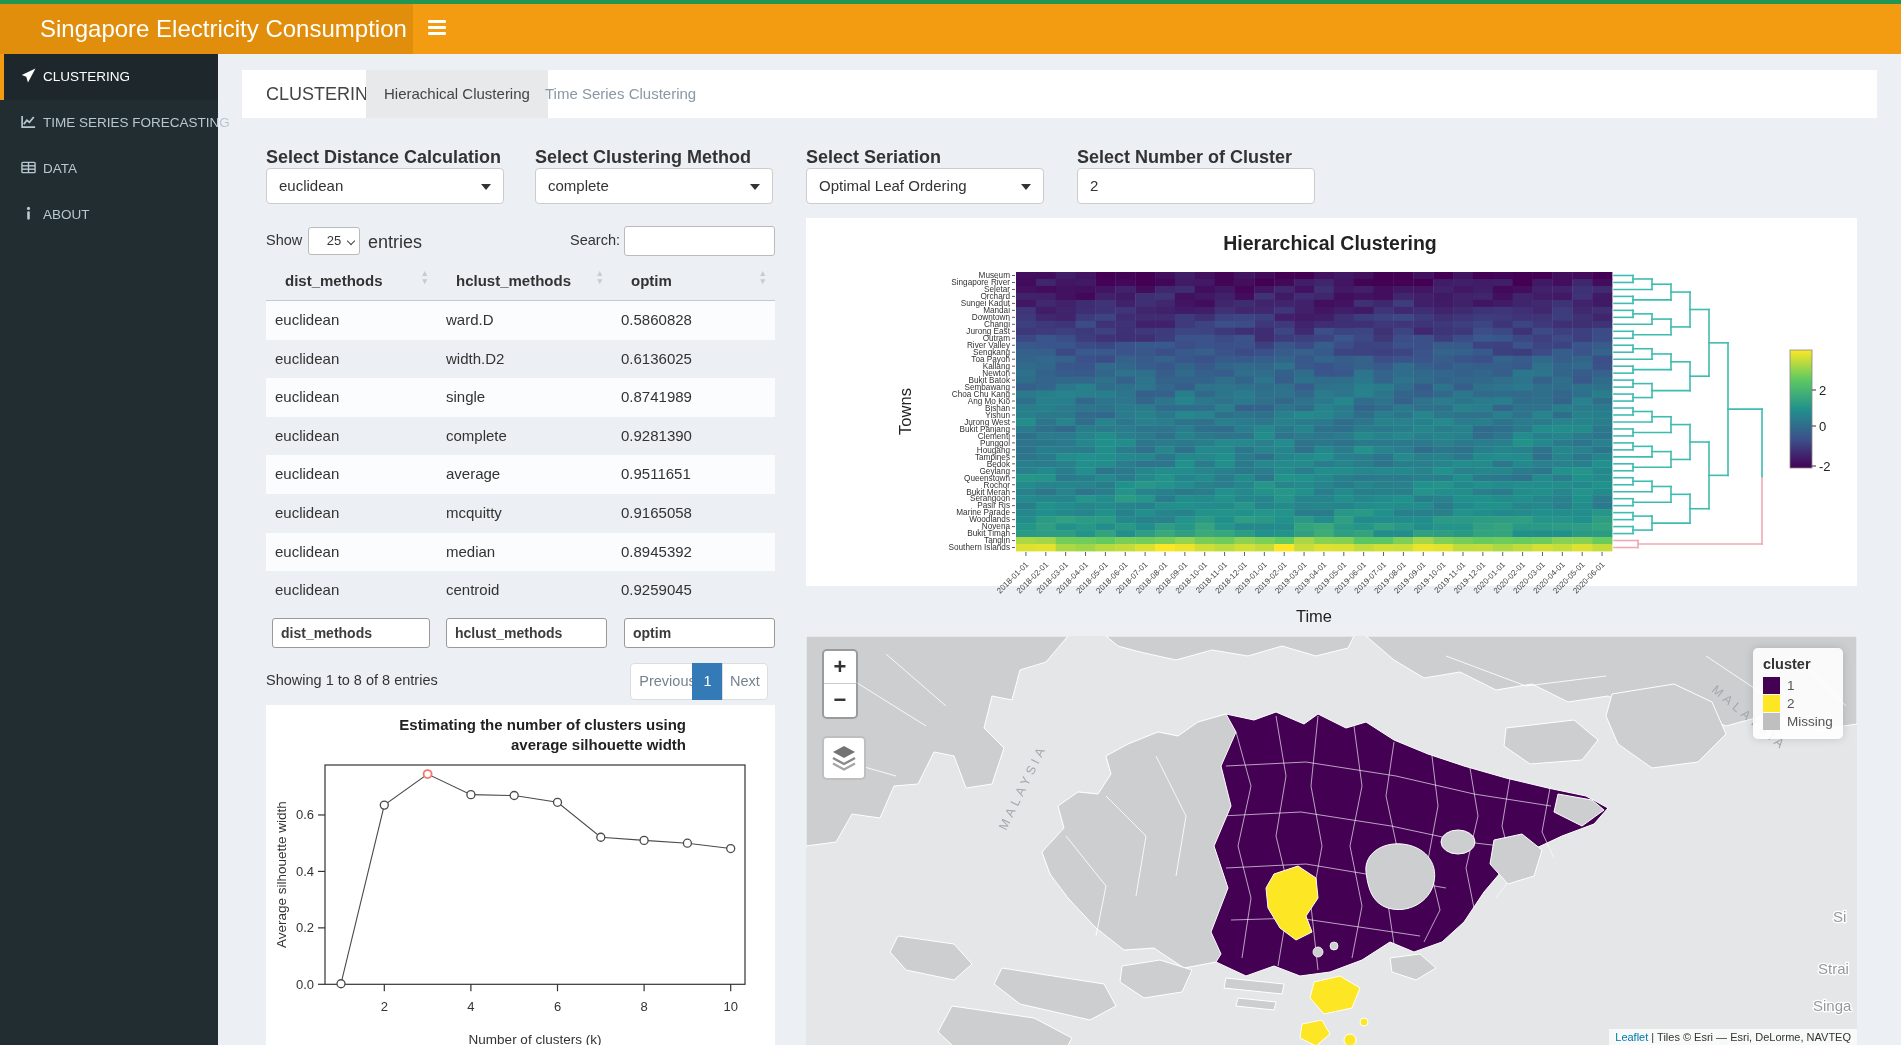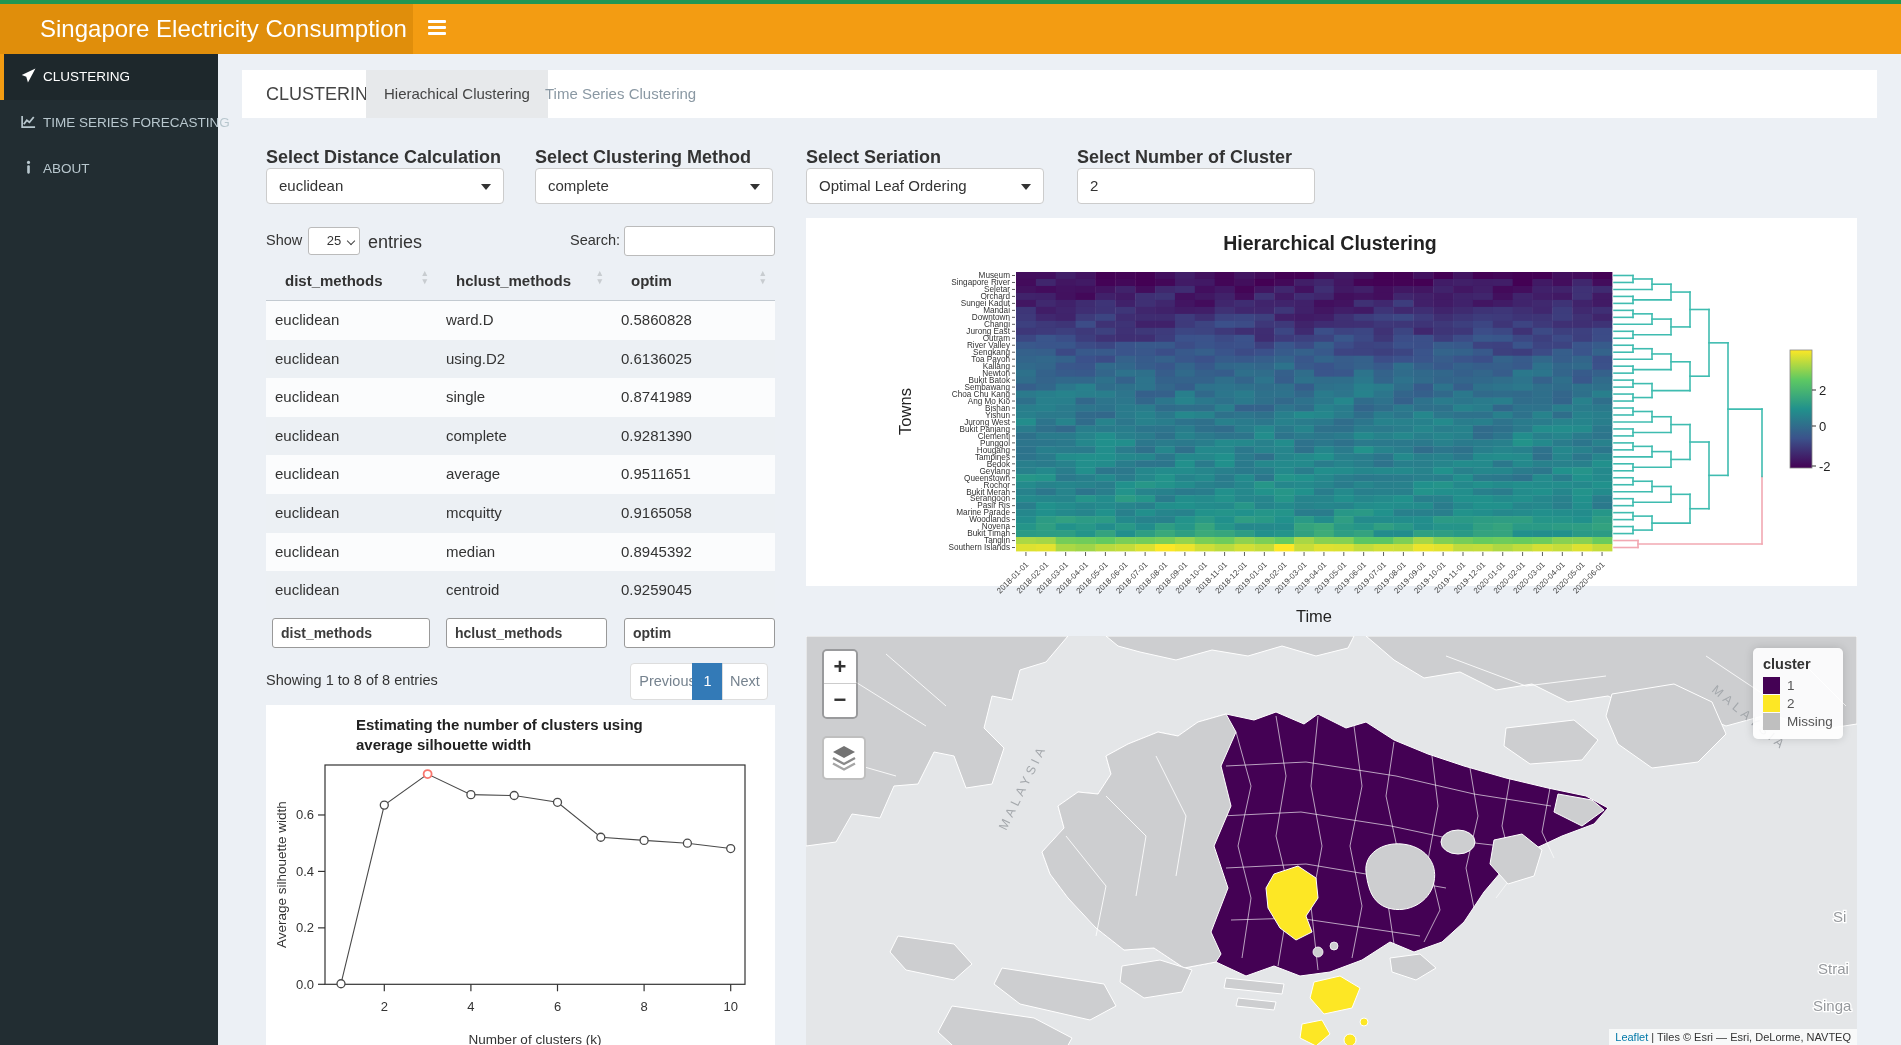--- a/index.html
+++ b/index.html
@@ -61,21 +61,21 @@
   .dt-filter::placeholder { color:#3c3c3c; font-weight:bold; opacity:1; }
   #dt-info { left:266px; top:672px; font-size:14.5px; color:#333; }
   #dt-paginate { left:618px; top:663px; height:37px; }
   .pg-btn { position:absolute; top:0; height:37px; line-height:35px; font-size:14.5px; text-align:center;
     background:#fff; border:1px solid #ddd; color:#76838f; cursor:pointer; }
   .pg-btn.active { background:#337ab7; border-color:#337ab7; color:#fff; }
 
   
   .panel { background:#fff; }
   #sil-panel { left:266px; top:705px; width:509px; height:352px; }
-  #sil-title { position:absolute; top:10px; left:90px; width:330px; text-align:left;
+  #sil-title { position:absolute; top:10px; left:90px; width:330px; text-align:right;
     font-size:15px; font-weight:bold; color:#222; line-height:19.5px; }
   #heat-panel { left:806px; top:218px; width:1051px; height:368px; }
   #map-panel { left:806px; top:636px; width:1051px; height:409px; overflow:hidden; background:#e4e6e8; }
 
   
   #lf-zoom { left:16px; top:13px; width:36px; border:2px solid rgba(0,0,0,0.25); border-radius:5px; overflow:hidden; }
   .lf-btn { width:32px; height:33px; background:#fff; color:#333; font-size:22px; font-weight:bold;
     text-align:center; line-height:32px; cursor:pointer; }
   #lf-zoom-in { border-bottom:1px solid #ccc; }
   #lf-layers { left:16px; top:100px; width:44px; height:44px; background:#fff; border:2px solid rgba(0,0,0,0.25);
@@ -108,20 +108,26 @@
 </div>
 <div id="sidebar" class="abs">
     <div class="side-item active"><span><svg width="15" height="15" viewBox="0 0 16 16" style="vertical-align:-2px;margin-right:7px">
           <path d="M15.4,0.6 L0.8,7.4 L5.6,9.2 L7.4,15.4 L10,10.6 L15.4,0.6 Z M5.6,9.2 L15.4,0.6" fill="currentColor"></path>
         </svg></span><span>CLUSTERING</span></div>
     <div class="side-item"><span><svg width="15" height="15" viewBox="0 0 16 16" style="vertical-align:-2px;margin-right:7px">
           <path d="M1.2,2 L1.2,14 L15,14" fill="none" stroke="currentColor" stroke-width="1.8"></path>
           <path d="M3,11 L6.2,6.6 L9,8.8 L13.6,3.2" fill="none" stroke="currentColor" stroke-width="1.9"></path>
         </svg></span><span>TIME SERIES FORECASTING</span></div>
     <div class="side-item"><span><svg width="15" height="15" viewBox="0 0 16 16" style="vertical-align:-2px;margin-right:7px">
+          <rect x="1" y="2.5" width="14" height="11" rx="1" fill="none" stroke="currentColor" stroke-width="1.5"></rect>
+          <line x1="1" y1="6.2" x2="15" y2="6.2" stroke="currentColor" stroke-width="1.5"></line>
+          <line x1="1" y1="9.8" x2="15" y2="9.8" stroke="currentColor" stroke-width="1.5"></line>
+          <line x1="8" y1="2.5" x2="8" y2="13.5" stroke="currentColor" stroke-width="1.5"></line>
+        </svg></span><span>DATA</span></div>
+    <div class="side-item"><span><svg width="15" height="15" viewBox="0 0 16 16" style="vertical-align:-2px;margin-right:7px">
           <circle cx="8" cy="2.6" r="1.7" fill="currentColor"></circle>
           <rect x="6.6" y="5.6" width="2.8" height="9" rx="1.2" fill="currentColor"></rect>
         </svg></span><span>ABOUT</span></div>
   </div>
 
 <div id="tabbar" class="abs">
   <div id="tab-title" class="abs">CLUSTERING</div>
   <div class="tab active abs" style="left:124px;">Hierachical Clustering</div>
   <div class="tab inactive abs" style="left:285px;">Time Series Clustering</div>
 </div>
@@ -147,21 +153,21 @@
       <div class="dt-h" style="left: 171px; width: 175px;"><span>hclust_methods</span><div class="sort-ic">▴<br>▾</div></div>
       <div class="dt-h" style="left: 346px; width: 163px;"><span>optim</span><div class="sort-ic">▴<br>▾</div></div>
     </div>
     <div class="dt-row odd">
       <div class="dt-c" style="left: 0px; width: 171px;">euclidean</div>
       <div class="dt-c" style="left: 171px; width: 175px;">ward.D</div>
       <div class="dt-c" style="left: 346px; width: 163px;">0.5860828</div>
     </div>
     <div class="dt-row even">
       <div class="dt-c" style="left: 0px; width: 171px;">euclidean</div>
-      <div class="dt-c" style="left: 171px; width: 175px;">using.D2</div>
+      <div class="dt-c" style="left: 171px; width: 175px;">width.D2</div>
       <div class="dt-c" style="left: 346px; width: 163px;">0.6136025</div>
     </div>
     <div class="dt-row odd">
       <div class="dt-c" style="left: 0px; width: 171px;">euclidean</div>
       <div class="dt-c" style="left: 171px; width: 175px;">single</div>
       <div class="dt-c" style="left: 346px; width: 163px;">0.8741989</div>
     </div>
     <div class="dt-row even">
       <div class="dt-c" style="left: 0px; width: 171px;">euclidean</div>
       <div class="dt-c" style="left: 171px; width: 175px;">complete</div>

